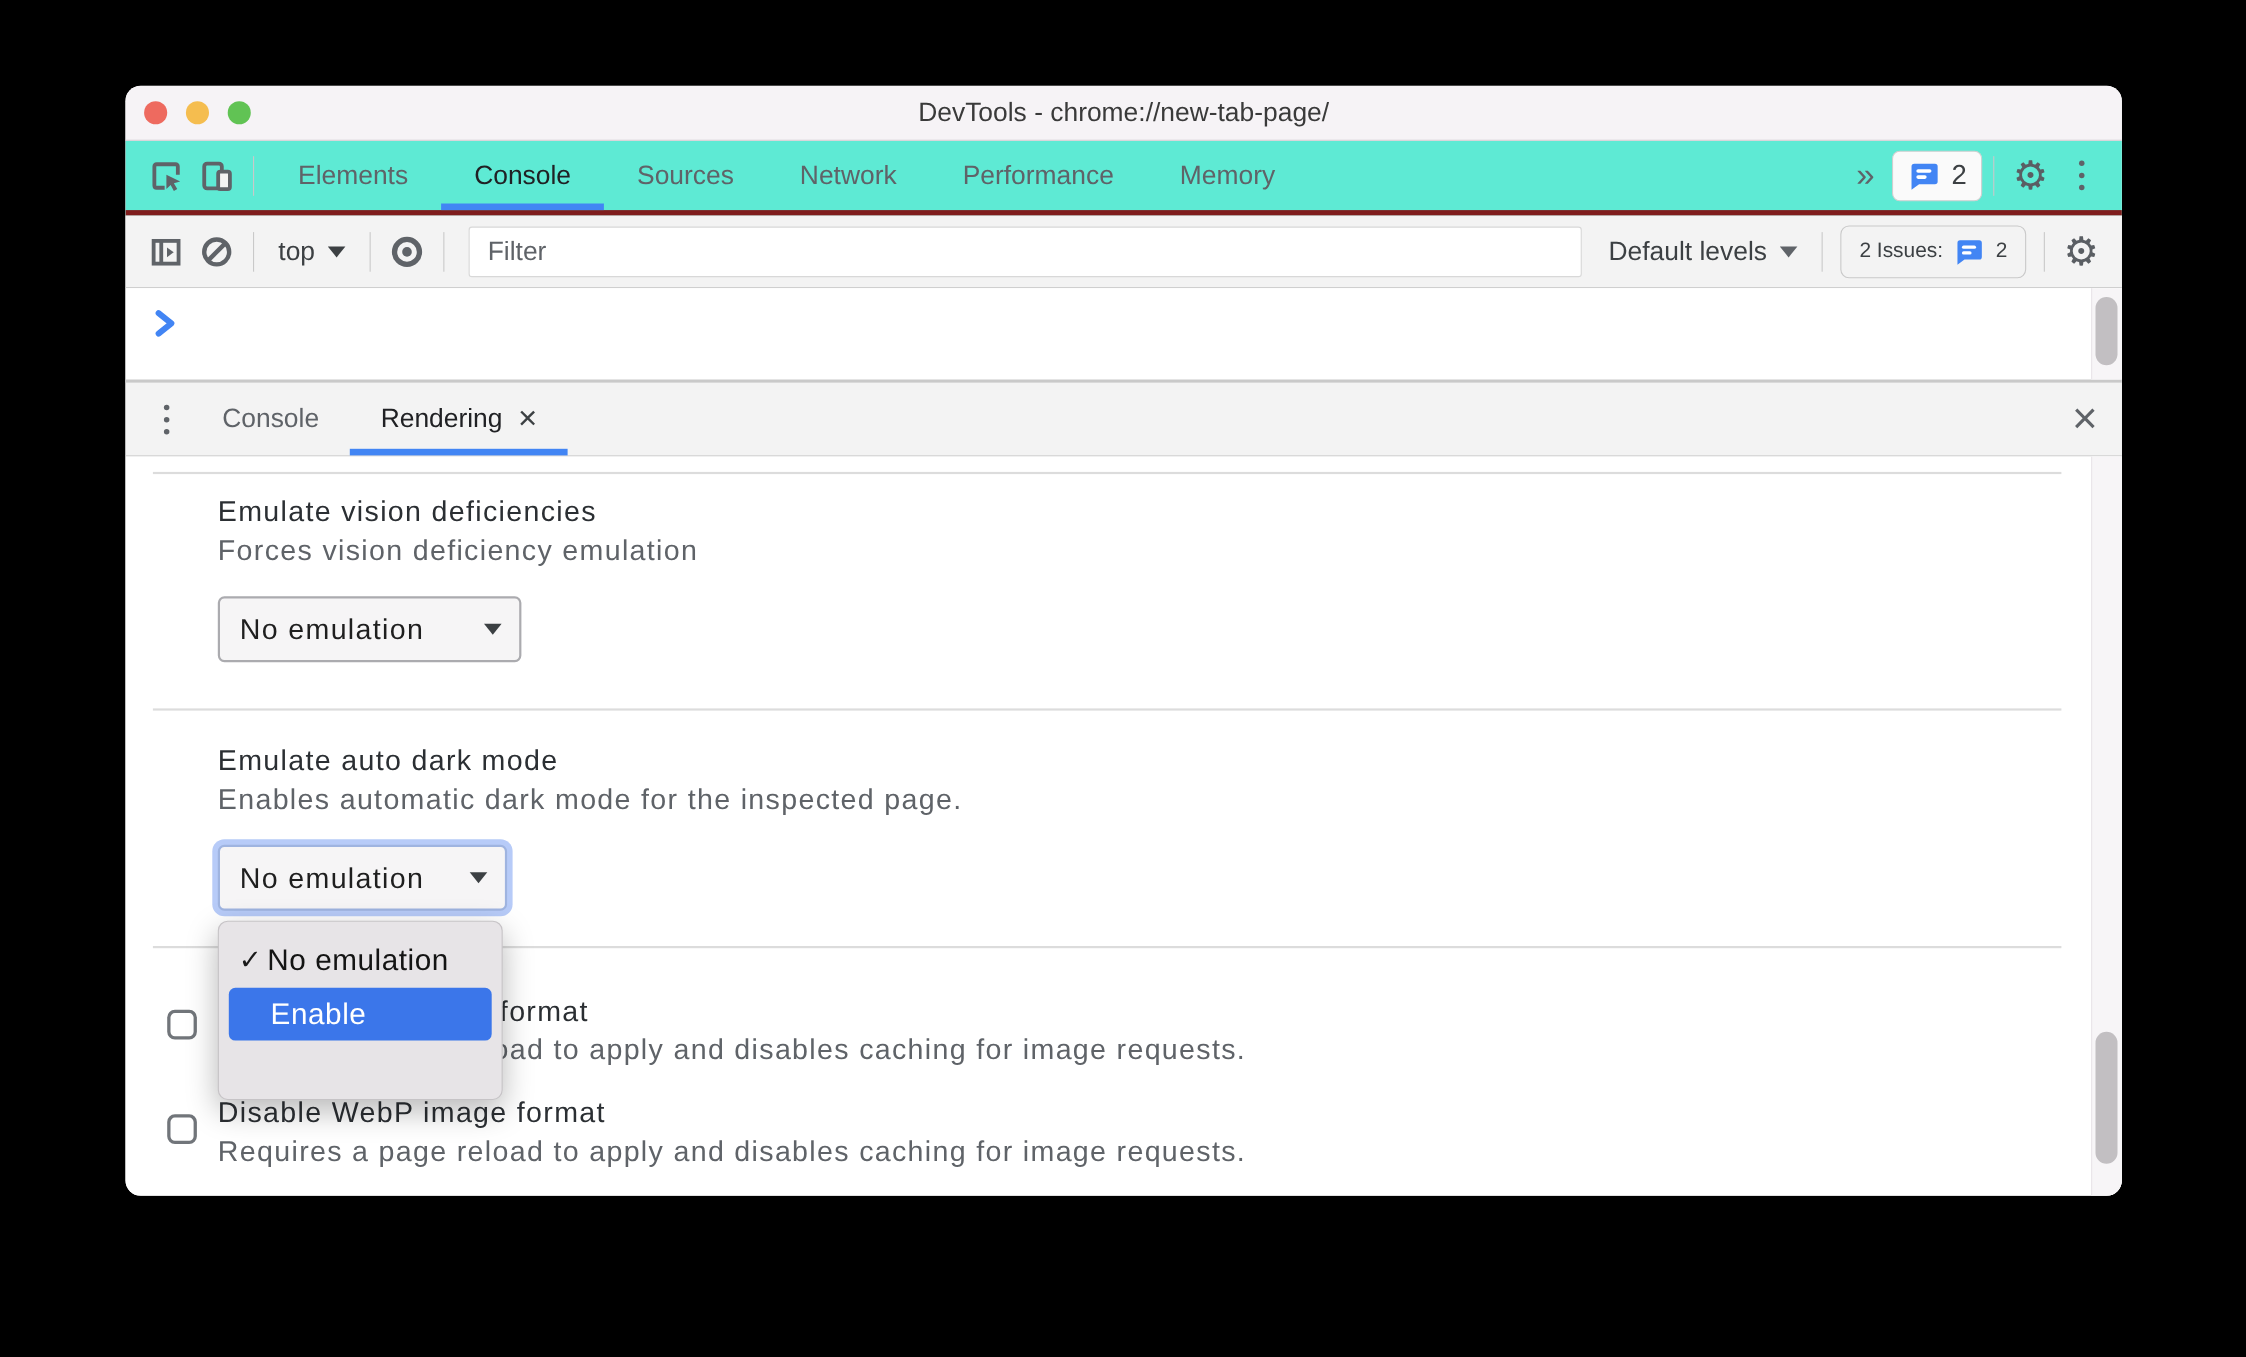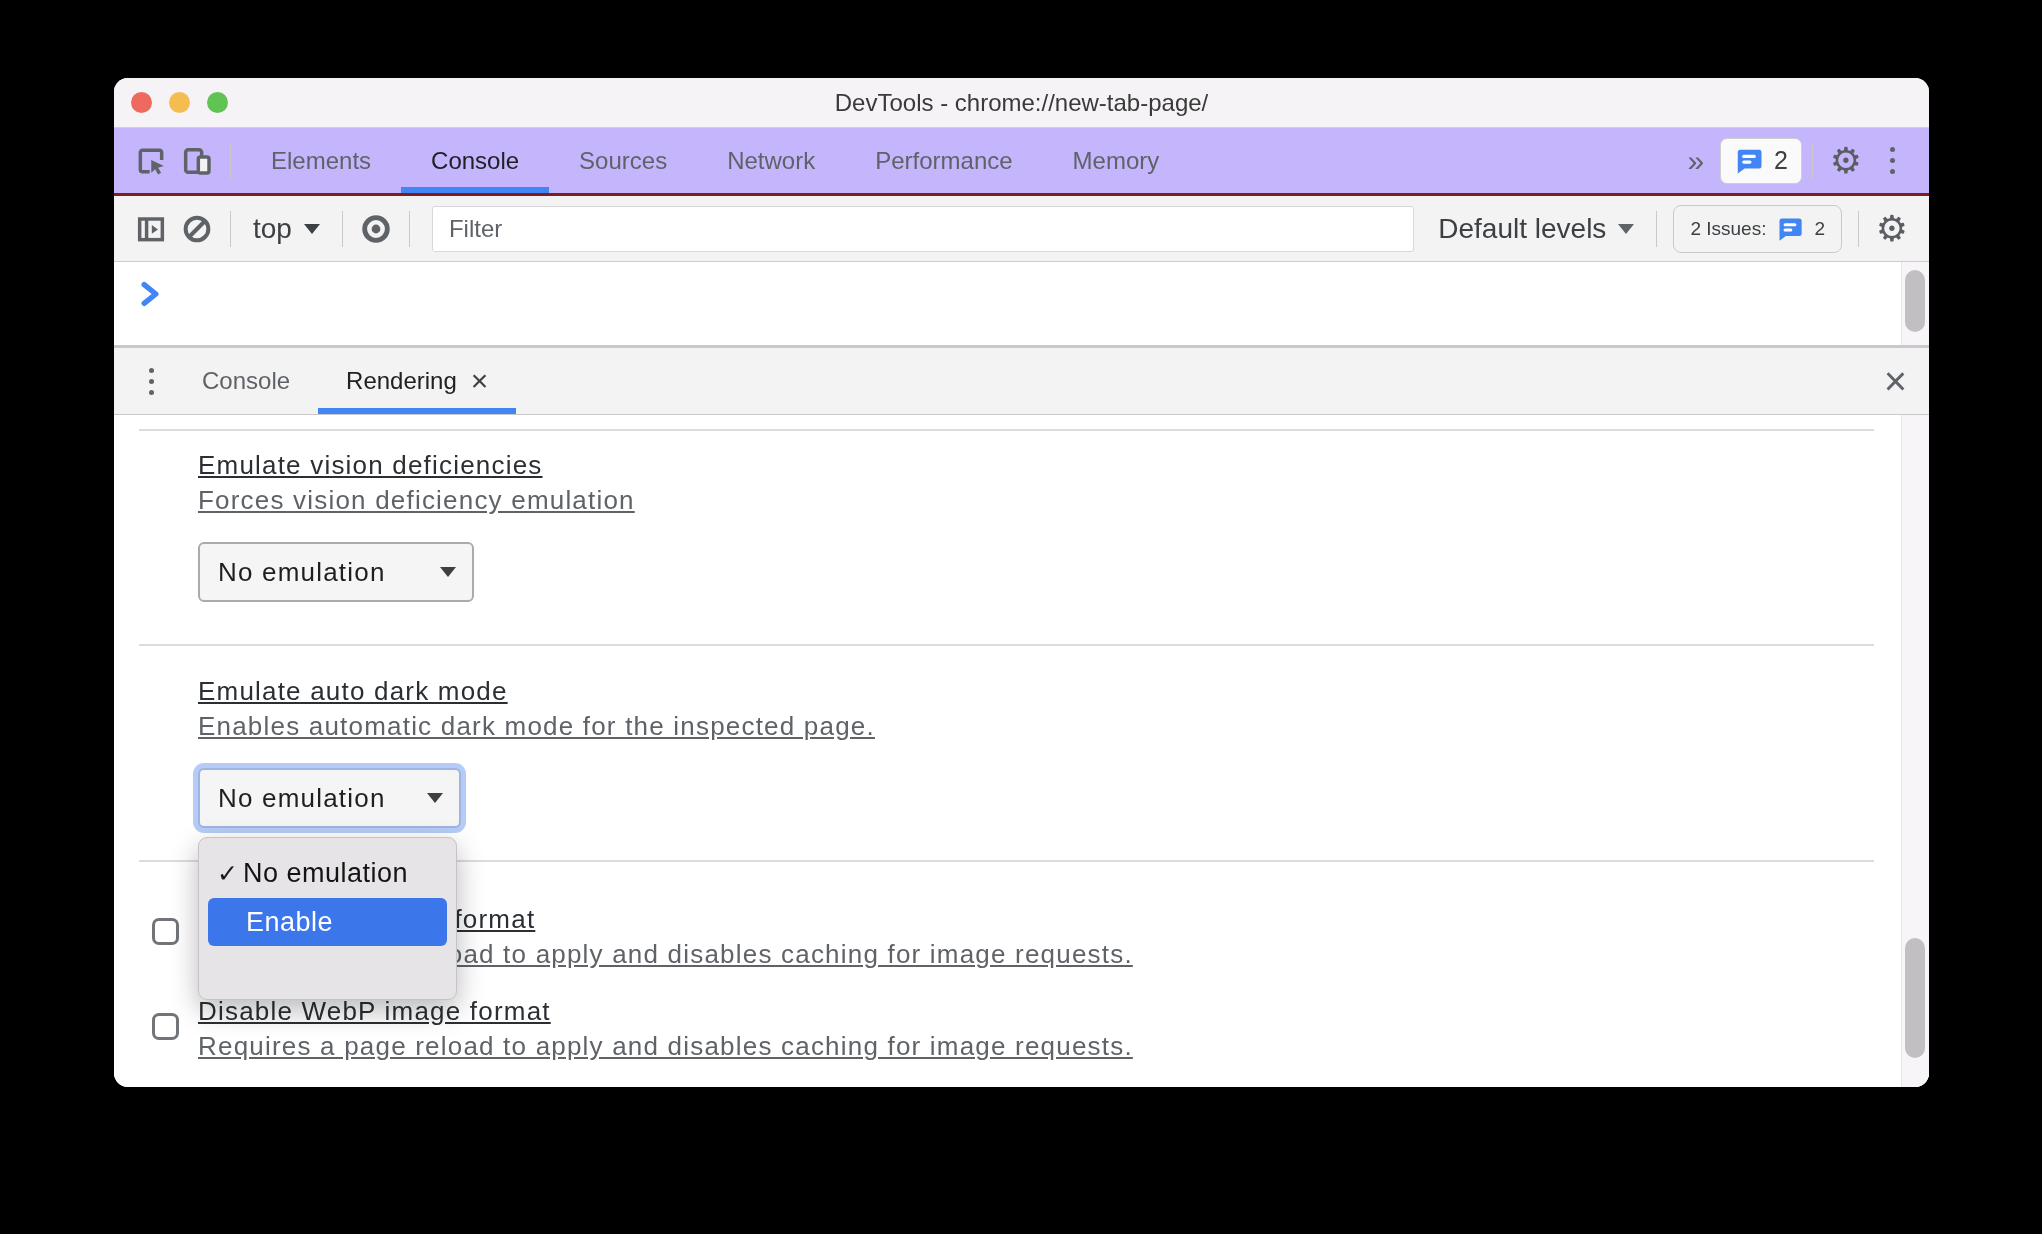--- a/index.html
+++ b/index.html
@@ -11,42 +11,42 @@
 
   
   .titlebar{height:50px;background:#f6f3f6;border-bottom:1px solid #d3cfd3;
     display:flex;align-items:center;justify-content:center;position:relative;}
   .title{font-size:24px;font-weight:normal;color:#3a3a3a;}
   .lights{position:absolute;left:17px;top:0;height:100%;display:flex;align-items:center;gap:17px;}
   .light{width:21px;height:21px;border-radius:50%;}
   .light.red{background:#ee6a5f;} .light.yellow{background:#f5bd4f;} .light.green{background:#61c354;}
 
   
-  .tabbar{height:68px;background:#c4b5fd;border-bottom:3px solid #7f1d1d;
+  .tabbar{height:68px;background:#5eead4;border-bottom:5px solid #7f1d1d;
     display:flex;align-items:center;padding:0 14px;}
   .icon-btn{display:flex;align-items:center;justify-content:center;width:46px;height:54px;flex:none;}
   .vsep{width:1px;height:36px;background:#c9c9c9;margin:0 10px;flex:none;}
   .tab{height:100%;display:flex;align-items:center;padding:0 30px;font-size:24px;color:#5f6368;position:relative;flex:none;}
   .tab.active{color:#202124;}
   .tab.active::after{content:"";position:absolute;left:0;right:0;bottom:0;height:6px;background:#4285f4;}
   .tab-right{margin-left:auto;display:flex;align-items:center;}
   .chevrons{font-size:30px;color:#5f6368;padding:0 16px;}
   .badge-btn{display:flex;align-items:center;gap:10px;border:1px solid #cfcfcf;border-radius:7px;
     height:46px;padding:0 13px;background:#fafafa;font-size:25px;color:#3c4043;}
   .gear{font-size:36px;color:#5a5e63;line-height:1;}
   .kebab{display:flex;flex-direction:column;gap:6px;}
   .kebab i{width:5px;height:5px;border-radius:50%;background:#5f6368;}
 
   
   .chat-svg{display:block;}
 
   
   .toolbar{height:66px;background:#f3f3f3;border-bottom:1px solid #cbcbcb;
     display:flex;align-items:center;padding:0 14px;}
-  .dd{display:flex;align-items:center;gap:12px;font-size:28px;color:#3c4043;padding:0 12px;flex:none;}
+  .dd{display:flex;align-items:center;gap:12px;font-size:24px;color:#3c4043;padding:0 12px;flex:none;}
   .caret-down{width:0;height:0;border-left:8px solid transparent;border-right:8px solid transparent;
     border-top:10px solid #5f6368;}
   .filter-input{flex:1;height:46px;background:#fff;border:1px solid #d8d8d8;border-radius:3px;
     margin:0 12px;padding:0 16px;font-size:24px;color:#3c4043;font-family:"Liberation Sans",sans-serif;outline:none;}
   .filter-input::placeholder{color:#5f6368;opacity:1;}
   .issues-btn{display:flex;align-items:center;gap:10px;border:1px solid #c9c9c9;border-radius:8px;
     height:48px;padding:0 16px;background:transparent;font-size:19px;color:#3c4043;margin:0 6px;flex:none;}
 
   
   .console-area{height:86px;background:#fff;border-bottom:3px solid #c9c9c9;position:relative;}
@@ -61,21 +61,21 @@
   .drawer-tab{height:100%;display:flex;align-items:center;padding:0 28px;font-size:24px;color:#5f6368;position:relative;gap:14px;flex:none;}
   .drawer-tab.active{color:#202124;}
   .drawer-tab.active::after{content:"";position:absolute;left:0;right:0;bottom:0;height:6px;background:#4285f4;}
   .tab-x{font-size:30px;color:#3c4043;line-height:1;}
   .drawer-close{position:absolute;right:22px;top:0;height:100%;display:flex;align-items:center;
     font-size:40px;color:#5f6368;}
 
   
   .content{position:relative;height:672px;background:#fff;font-size:26px;letter-spacing:1.2px;color:#2b2f33;}
   .divider{position:absolute;left:25px;width:1735px;height:2px;background:#dcdcdc;}
-  .t{position:absolute;left:84px;line-height:34px;white-space:nowrap;text-decoration:underline;}
+  .t{position:absolute;left:84px;line-height:34px;white-space:nowrap;}
   .desc{color:#5f6368;}
 
   .select{position:absolute;left:84px;height:60px;background:#f6f5f6;border:2px solid #ababaf;
     border-radius:6px;display:flex;align-items:center;justify-content:space-between;
     padding:0 16px 0 18px;color:#1f1f1f;cursor:default;}
   .select .caret-down{border-top-color:#3c4043;margin-left:16px;}
   .select.focused{border-color:#9fb4e0;box-shadow:0 0 0 5px #b7cbf8;}
 
   .menu{position:absolute;left:84px;top:422px;width:259px;height:163px;background:#e7e4e7;
     border:1px solid #c6c3c6;border-radius:9px;box-shadow:0 10px 28px rgba(0,0,0,.28);

